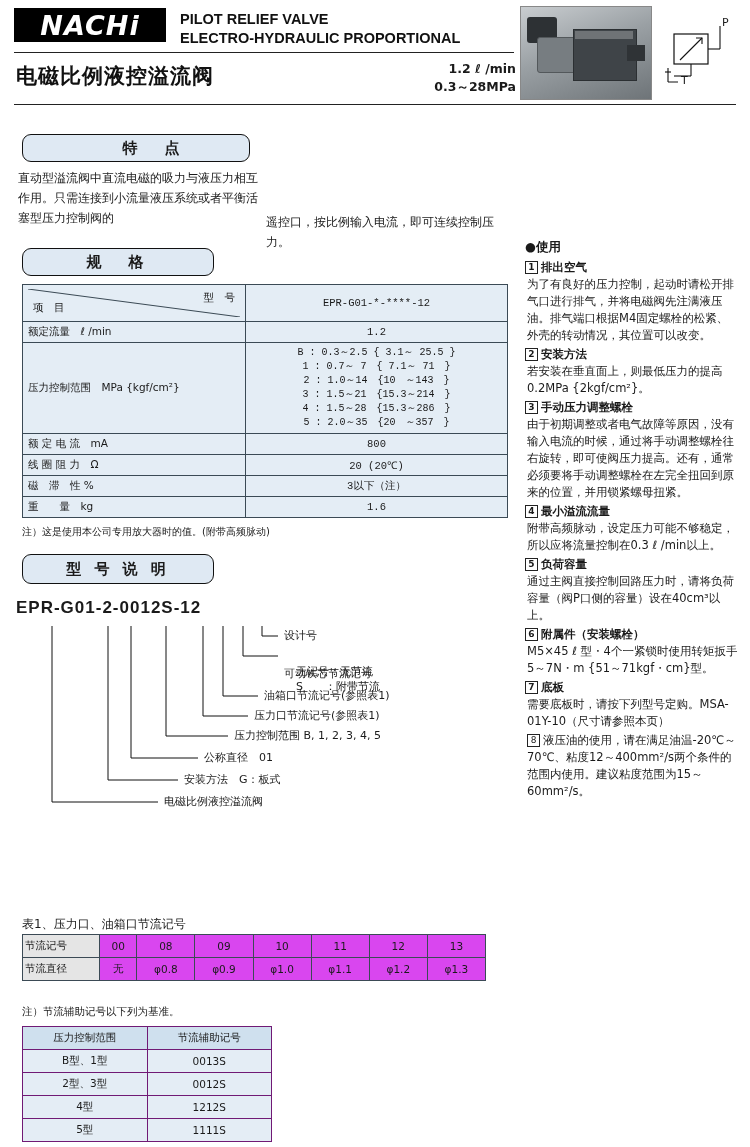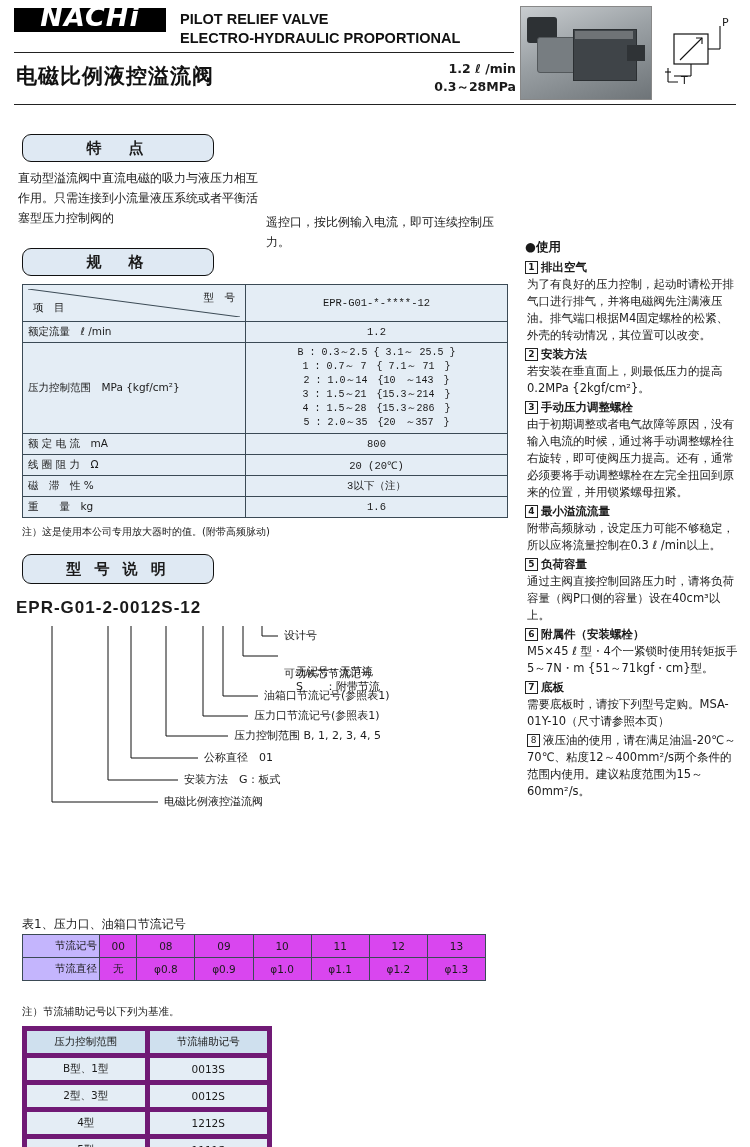--- a/index.html
+++ b/index.html
@@ -10,23 +10,23 @@
     font-size:11px;
     color:#1a1a1a;
     position:relative;
     overflow:hidden;
   }
   .page{position:relative;width:750px;height:1147px;}
 
   
   .header{position:absolute;left:0;top:0;width:750px;height:108px;}
   .logo-box{
-    position:absolute;left:14px;top:8px;width:152px;height:24px;
+    position:absolute;left:14px;top:8px;width:152px;height:34px;
     background:#000;color:#fff;
-    display:flex;align-items:flex-end;justify-content:center;
+    display:flex;align-items:center;justify-content:center;
   }
   .logo-text{
     font-family:"DejaVu Sans","Liberation Sans",sans-serif;
     font-style:italic;font-weight:bold;font-size:27px;letter-spacing:1px;
     color:#fff;
   }
   .head-en{
     position:absolute;left:180px;top:10px;width:330px;
     font-size:14.5px;line-height:19px;font-weight:bold;color:#111;
     font-family:"Liberation Sans",sans-serif;
@@ -59,21 +59,21 @@
   .symbol svg{display:block;}
 
   
   .sec-title{
     border:1.4px solid #111;border-radius:9px;background:#dfe9f3;
     display:flex;align-items:center;justify-content:center;
     font-weight:bold;letter-spacing:6px;
   }
 
   
-  .t-feature{position:absolute;left:22px;top:134px;width:190px;height:26px;font-size:15px;}
+  .t-feature{position:absolute;left:22px;top:134px;width:190px;height:26px;font-size:15px;padding-left:36px;}
   .feature-body{position:absolute;left:18px;top:168px;width:500px;font-size:12px;line-height:20px;}
   .feature-col1{position:absolute;left:0;top:0;width:250px;}
   .feature-col2{position:absolute;left:248px;top:0;width:240px;margin-top:44px;}
 
   
   .t-spec{position:absolute;left:22px;top:248px;width:190px;height:26px;font-size:15px;}
 
   .spec-table{
     position:absolute;left:22px;top:284px;width:486px;
     border-collapse:collapse;font-size:10.5px;
@@ -98,25 +98,25 @@
   }
   .model-lines{position:absolute;left:0;top:590px;width:520px;height:260px;}
   .model-lines svg{display:block;}
   .model-labels{position:absolute;left:0;top:590px;width:520px;height:260px;font-size:11px;}
   .model-labels div{position:absolute;white-space:nowrap;}
 
   
   .tbl1-cap{position:absolute;left:22px;top:916px;font-size:12px;}
   .tbl1{position:absolute;left:22px;top:934px;width:464px;border-collapse:collapse;font-size:10.5px;}
   .tbl1 td{border:1px solid #3b4a55;text-align:center;padding:4px 2px;background:#d946ef;}
-  .tbl1 .hdr{background:#c4b5fd;width:72px;text-align:right;}
+  .tbl1 .hdr{background:#e5e5e5;width:72px;text-align:left;}
   .tbl1-note{position:absolute;left:22px;top:1005px;font-size:10.5px;}
 
   .tbl2{position:absolute;left:22px;top:1026px;width:250px;border-collapse:collapse;font-size:10.5px;}
-  .tbl2 td{border:5px solid #701a75;padding:4px 6px;background:#e4edf5;text-align:center;}
+  .tbl2 td{border:1px solid #701a75;padding:4px 6px;background:#e4edf5;text-align:center;}
   .tbl2 .h{background:#cfe0ee;}
 
   
   .right-col{position:absolute;left:525px;top:238px;width:214px;font-size:11.5px;line-height:17px;}
   .rc-title{font-weight:bold;font-size:12.5px;margin-bottom:4px;}
   .rc-item{margin-bottom:2px;}
   .rc-h{font-weight:bold;display:block;}
   .num{
     display:inline-block;border:1px solid #222;width:11px;height:11px;line-height:11px;
     text-align:center;font-size:9px;margin-right:3px;vertical-align:1px;

